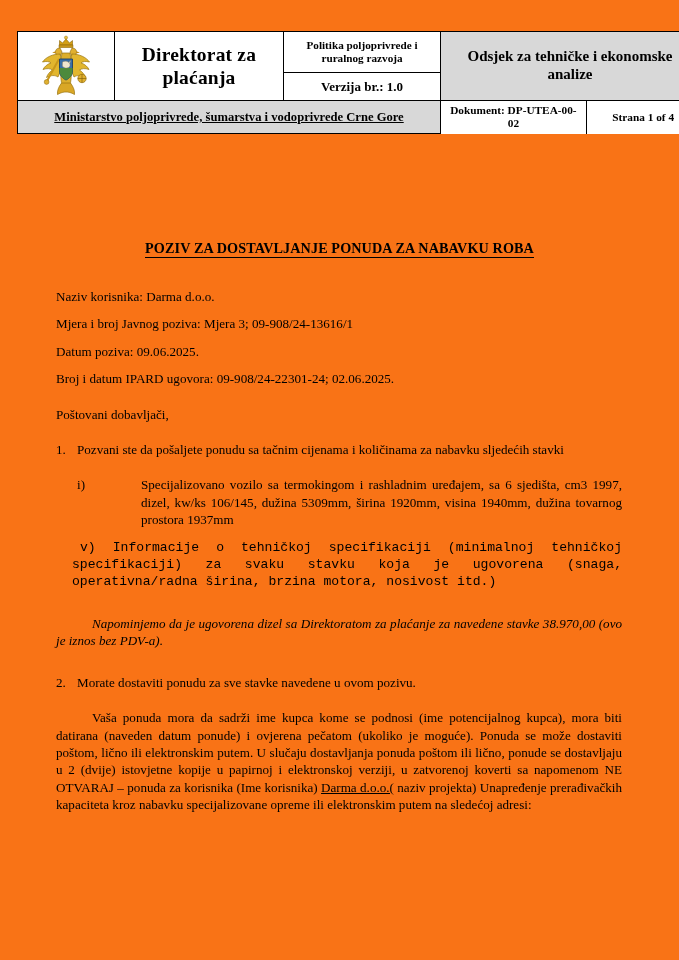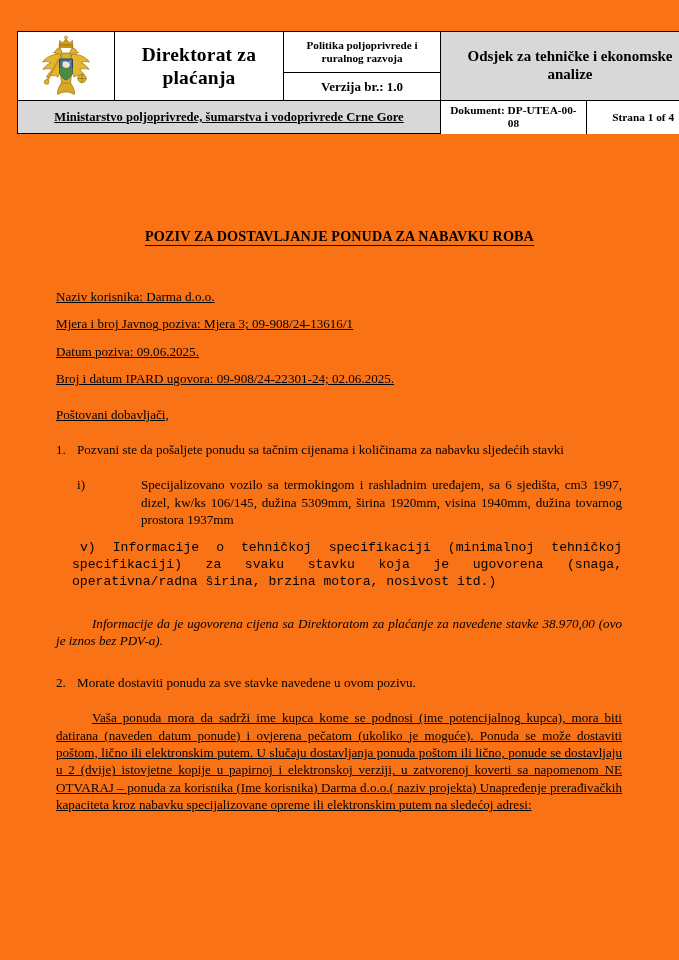--- a/index.html
+++ b/index.html
@@ -80,21 +80,21 @@
   }
   .page-cell {
     width: 90px;
     font-size: 11.3px;
   }
 
   
   .doc-title {
     position: absolute;
     left: 0;
-    top: 228px;
+    top: 240px;
     width: 679px;
     text-align: center;
     font-size: 14.2px;
     font-weight: bold;
     letter-spacing: 0.1px;
   }
   .doc-title span {
     border-bottom: 1.4px solid #000;
     padding-bottom: 1px;
   }
@@ -104,21 +104,20 @@
     left: 56px;
     top: 288px;
     width: 566px;
     font-size: 13.1px;
     line-height: 1.33;
   }
 
   .para {
     margin: 0 0 10px 0;
     text-align: justify;
-    text-decoration: underline;
   }
 
   .spacer-sm { height: 8px; }
   .spacer-md { height: 14px; }
 
   
   .num-item {
     position: relative;
     padding-left: 21px;
     margin: 0 0 10px 0;
@@ -208,21 +207,21 @@
     </tr>
     <tr>
       <td class="version-cell cell-white">Verzija br.: 1.0</td>
     </tr>
     <tr>
       <td class="ministry-cell cell-gray" colspan="3">Ministarstvo poljoprivrede, šumarstva i vodoprivrede Crne Gore</td>
       <td class="cell-white" style="padding:0;border:none;">
         <table style="width:100%;border-collapse:collapse;table-layout:fixed;">
           <tbody>
                 <tr>
-            <td class="doc-cell cell-white" style="border-top:none;border-bottom:none;border-left:none;">Dokument: DP-UTEA-00-08</td>
+            <td class="doc-cell cell-white" style="border-top:none;border-bottom:none;border-left:none;">Dokument: DP-UTEA-00-02</td>
             <td class="page-cell cell-white" style="border-top:none;border-bottom:none;border-right:none;">Strana 1 of 4</td>
           </tr>
         </tbody>
             </table>
       </td>
     </tr>
   </tbody>
     </table>
 
   <div class="doc-title">
@@ -251,21 +250,21 @@
 
     <div class="roman-item">
       <span class="rnum">i)</span>
       <span>Specijalizovano vozilo sa termokingom i rashladnim uređajem, sa 6 sjedišta, cm3 1997, dizel, kw/ks 106/145, dužina 5309mm, širina 1920mm, visina 1940mm, dužina tovarnog prostora 1937mm</span>
     </div>
 
     <p class="indent-para">v) Informacije o tehničkoj specifikaciji (minimalnoj tehničkoj specifikaciji) za svaku stavku koja je ugovorena (snaga, operativna/radna širina, brzina motora, nosivost itd.)</p>
 
     <div class="spacer-md"></div>
 
-    <p class="italic-para">Informacije da je ugovorena cijena sa Direktoratom za plaćanje za navedene stavke 38.970,00 (ovo je iznos bez PDV-a).</p>
+    <p class="italic-para">Napominjemo da je ugovorena dizel sa Direktoratom za plaćanje za navedene stavke 38.970,00 (ovo je iznos bez PDV-a).</p>
 
     <div class="spacer-md"></div>
 
     <div class="num-item">
       <span class="num">2.</span>
       <span>Morate dostaviti ponudu za sve stavke navedene u ovom pozivu.</span>
     </div>
 
     <div class="spacer-sm"></div>
 

